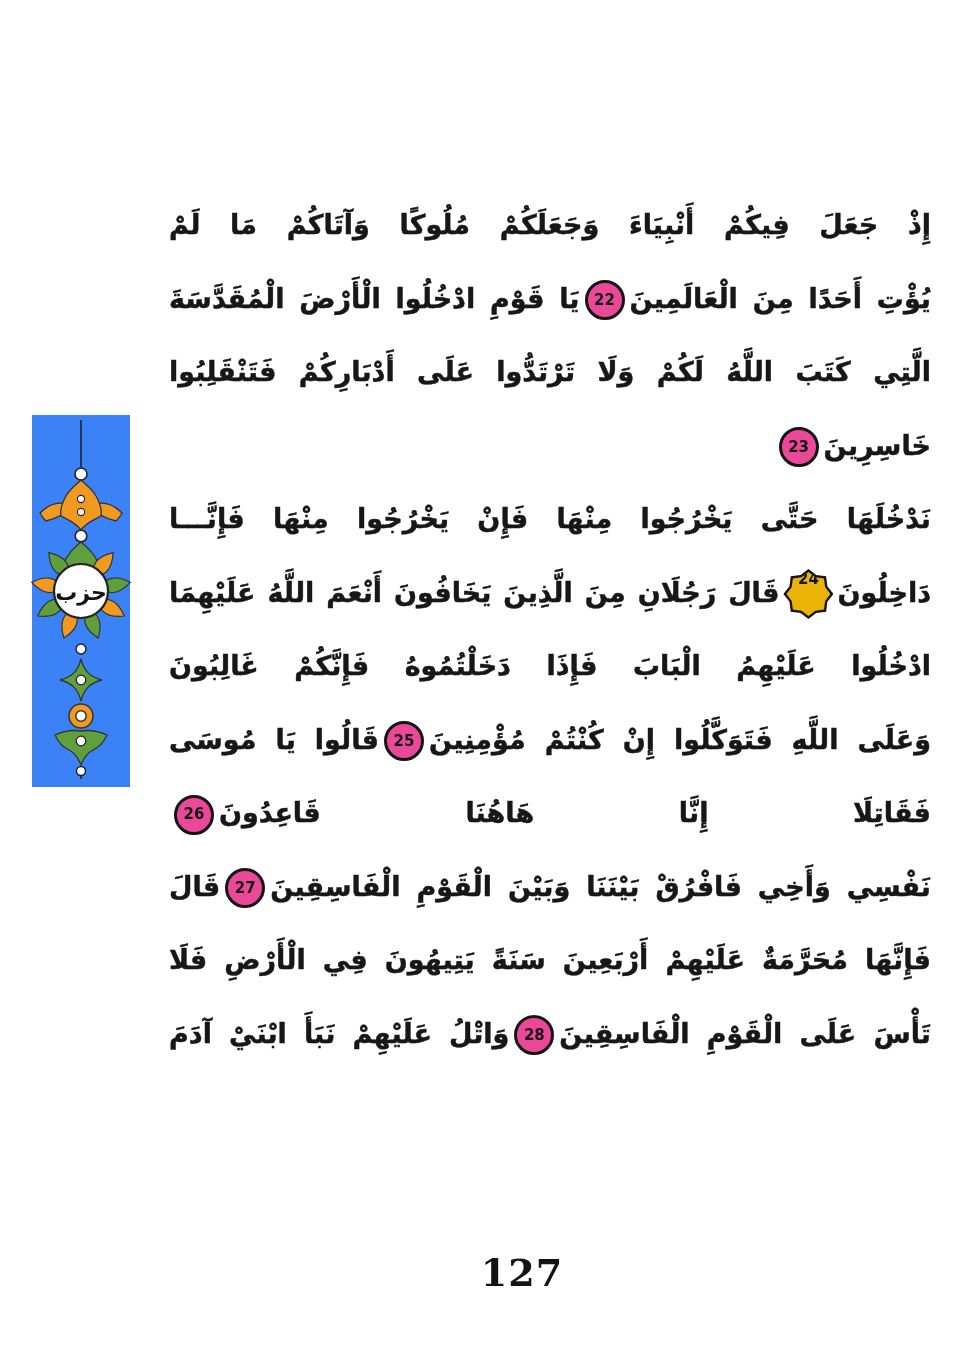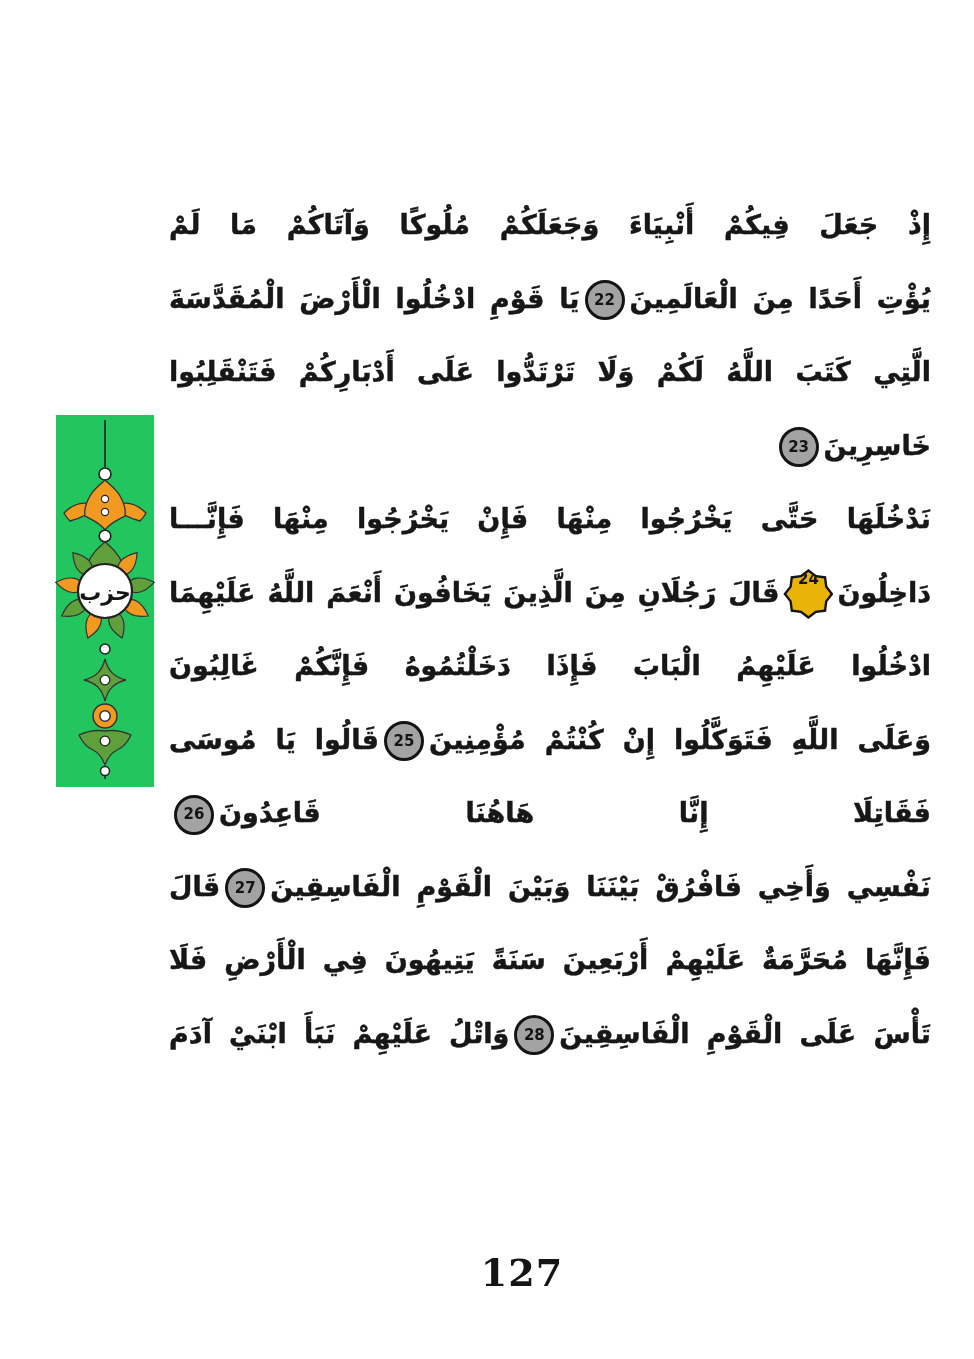--- a/index.html
+++ b/index.html
@@ -34,21 +34,21 @@
     -webkit-text-stroke:0.45px #171717;
     letter-spacing:0.5px;
   }
   .ayah { display:inline; }
 
   
   .m-circle {
     display:inline-flex; align-items:center; justify-content:center;
     width:40px; height:40px;
     border:3.2px solid #141414; border-radius:50%;
-    background:#a3a3a3;
+    background:#ec4899;
     vertical-align:middle;
     margin:0 5px;
     box-sizing:border-box;
   }
   .m-circle .num, .m-star .num {
     font-family:"DejaVu Sans", sans-serif;
     font-size:15px; font-weight:700; color:#141414;
     -webkit-text-stroke:0; letter-spacing:0; line-height:1;
     direction:ltr;
   }
@@ -63,22 +63,21 @@
     display:inline-flex; align-items:flex-start; justify-content:center;
     width:44px; height:44px;
     background:#eab308;
     clip-path:polygon(50% 0%,65.7% 12.1%,85.4% 14.6%,87.9% 34.3%,100% 50%,87.9% 65.7%,85.4% 85.4%,65.7% 87.9%,50% 100%,34.3% 87.9%,14.6% 85.4%,12.1% 65.7%,0% 50%,12.1% 34.3%,14.6% 14.6%,34.3% 12.1%);
   }
 
   
   .hizb-strip {
     position:absolute;
     left:32px; top:415px; width:98px; height:372px;
-    background:#22c55e;
-    margin-left:24px;
+    background:#3b82f6;
   }
   .hizb-strip svg { overflow:visible; display:block; }
 
   
   .page-number {
     position:absolute;
     left:0; top:1250px; width:1044px;
     text-align:center;
     font-family:"DejaVu Serif", serif;
     font-size:38px; font-weight:700;

